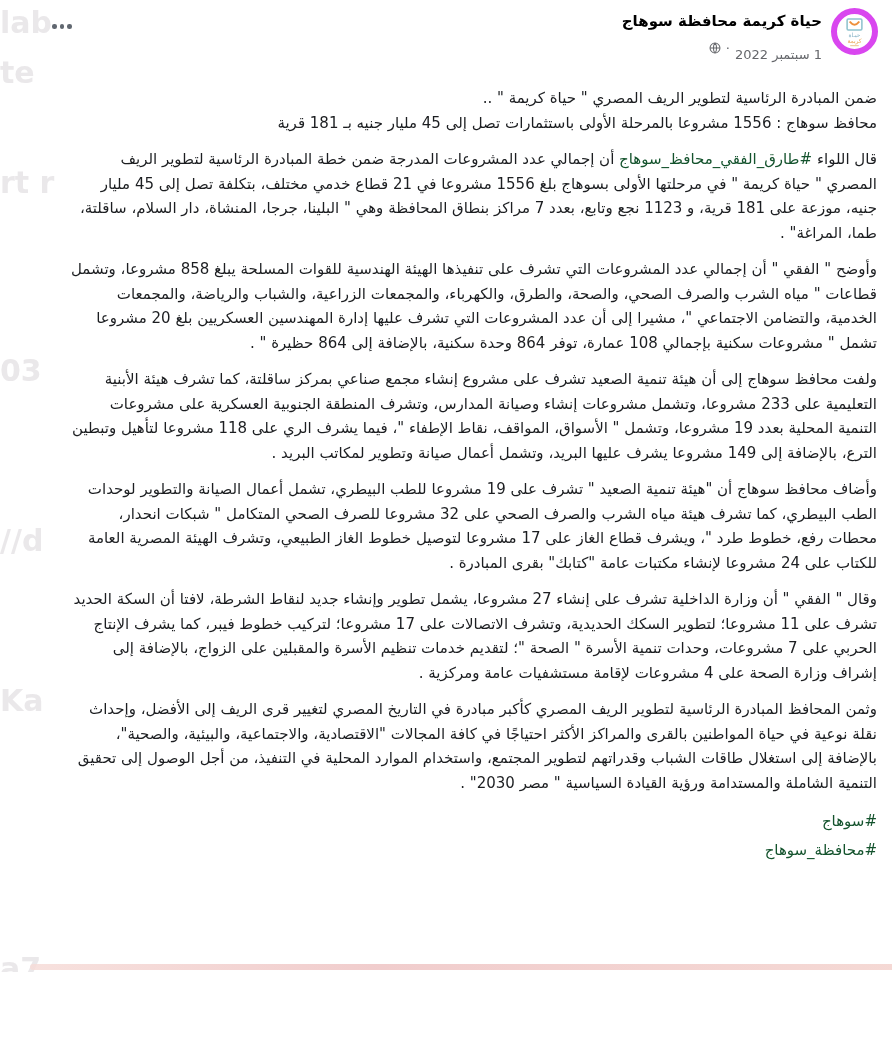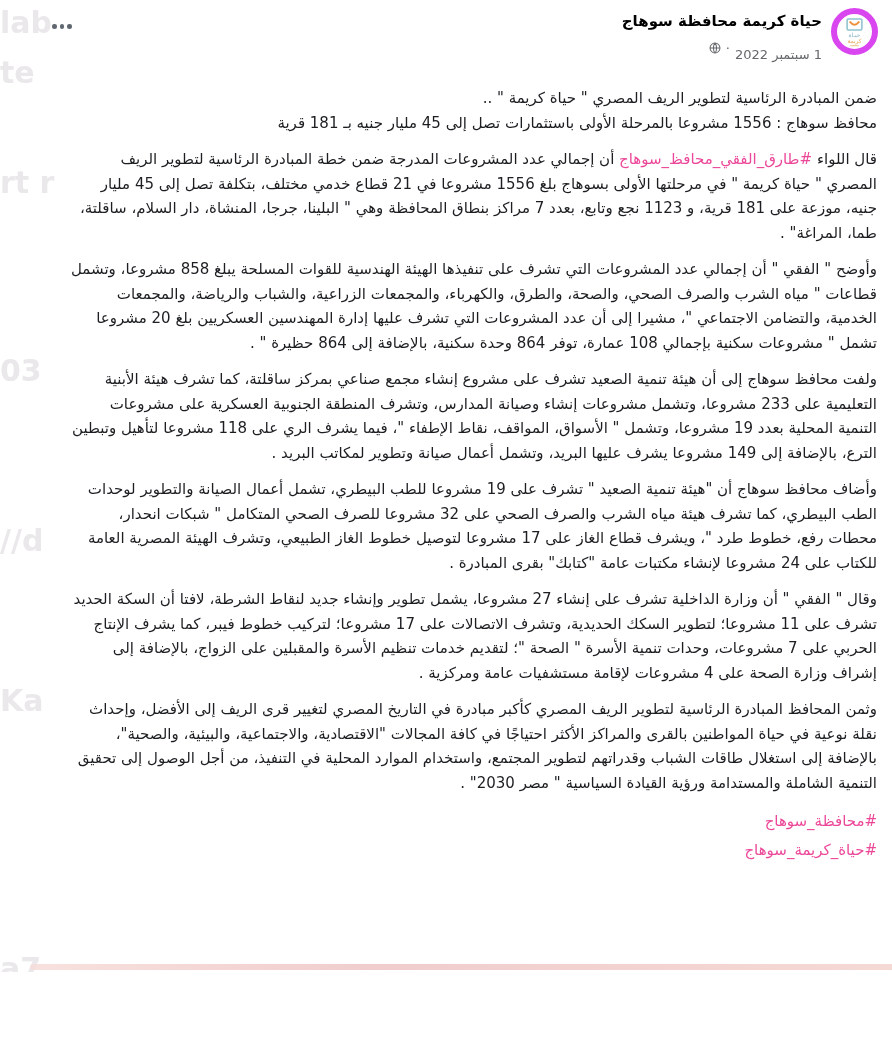--- a/index.html
+++ b/index.html
@@ -53,21 +53,21 @@
     width: 4.5px; height: 4.5px; border-radius: 50%;
     background: #606770; display: block;
   }
   
   .post-body {
     position: absolute; top: 71px; right: 15px; left: 66px;
     text-align: right; direction: rtl;
     font-size: 15px; line-height: 24.5px; color: #1c1e21; margin-top: 15px;
   }
   .post-body p { margin: 0 0 12px 0; }
-  a.hashtag { color: #ec4899; text-decoration: none; cursor: pointer; }
+  a.hashtag { color: #14532d; text-decoration: none; cursor: pointer; }
   .tags a { display: block; line-height: 28.5px; }
   
   .bottom-strip {
     position: absolute; bottom: 2px; left: 30px; right: 0; height: 6px;
     background: linear-gradient(90deg, #f6dcd8, #eec4c4 40%, #f3d2cd);
     border-radius: 4px 0 0 4px; opacity: 0.85;
   }
 </style>
 </head>
 <body>
@@ -121,19 +121,19 @@
     </p>
     <p>
       <span>قال اللواء </span><a class="hashtag">#طارق_الفقي_محافظ_سوهاج</a><span> أن إجمالي عدد المشروعات المدرجة ضمن خطة المبادرة الرئاسية لتطوير الريف المصري " حياة كريمة " في مرحلتها الأولى بسوهاج بلغ 1556 مشروعا في 21 قطاع خدمي مختلف، بتكلفة تصل إلى 45 مليار جنيه، موزعة على 181 قرية، و 1123 نجع وتابع، بعدد 7 مراكز بنطاق المحافظة وهي " البلينا، جرجا، المنشاة، دار السلام، ساقلتة، طما، المراغة" .</span>
     </p>
     <p>وأوضح " الفقي " أن إجمالي عدد المشروعات التي تشرف على تنفيذها الهيئة الهندسية للقوات المسلحة يبلغ 858 مشروعا، وتشمل قطاعات " مياه الشرب والصرف الصحي، والصحة، والطرق، والكهرباء، والمجمعات الزراعية، والشباب والرياضة، والمجمعات الخدمية، والتضامن الاجتماعي "، مشيرا إلى أن عدد المشروعات التي تشرف عليها إدارة المهندسين العسكريين بلغ 20 مشروعا تشمل " مشروعات سكنية بإجمالي 108 عمارة، توفر 864 وحدة سكنية، بالإضافة إلى 864 حظيرة " .</p>
     <p>ولفت محافظ سوهاج إلى أن هيئة تنمية الصعيد تشرف على مشروع إنشاء مجمع صناعي بمركز ساقلتة، كما تشرف هيئة الأبنية التعليمية على 233 مشروعا، وتشمل مشروعات إنشاء وصيانة المدارس، وتشرف المنطقة الجنوبية العسكرية على مشروعات التنمية المحلية بعدد 19 مشروعا، وتشمل " الأسواق، المواقف، نقاط الإطفاء "، فيما يشرف الري على 118 مشروعا لتأهيل وتبطين الترع، بالإضافة إلى 149 مشروعا يشرف عليها البريد، وتشمل أعمال صيانة وتطوير لمكاتب البريد .</p>
     <p>وأضاف محافظ سوهاج أن "هيئة تنمية الصعيد " تشرف على 19 مشروعا للطب البيطري، تشمل أعمال الصيانة والتطوير لوحدات الطب البيطري، كما تشرف هيئة مياه الشرب والصرف الصحي على 32 مشروعا للصرف الصحي المتكامل " شبكات انحدار، محطات رفع، خطوط طرد "، ويشرف قطاع الغاز على 17 مشروعا لتوصيل خطوط الغاز الطبيعي، وتشرف الهيئة المصرية العامة للكتاب على 24 مشروعا لإنشاء مكتبات عامة "كتابك" بقرى المبادرة .</p>
     <p>وقال " الفقي " أن وزارة الداخلية تشرف على إنشاء 27 مشروعا، يشمل تطوير وإنشاء جديد لنقاط الشرطة، لافتا أن السكة الحديد تشرف على 11 مشروعا؛ لتطوير السكك الحديدية، وتشرف الاتصالات على 17 مشروعا؛ لتركيب خطوط فيبر، كما يشرف الإنتاج الحربي على 7 مشروعات، وحدات تنمية الأسرة " الصحة "؛ لتقديم خدمات تنظيم الأسرة والمقبلين على الزواج، بالإضافة إلى إشراف وزارة الصحة على 4 مشروعات لإقامة مستشفيات عامة ومركزية .</p>
     <p>وثمن المحافظ المبادرة الرئاسية لتطوير الريف المصري كأكبر مبادرة في التاريخ المصري لتغيير قرى الريف إلى الأفضل، وإحداث نقلة نوعية في حياة المواطنين بالقرى والمراكز الأكثر احتياجًا في كافة المجالات "الاقتصادية، والاجتماعية، والبيئية، والصحية"، بالإضافة إلى استغلال طاقات الشباب وقدراتهم لتطوير المجتمع، واستخدام الموارد المحلية في التنفيذ، من أجل الوصول إلى تحقيق التنمية الشاملة والمستدامة ورؤية القيادة السياسية " مصر 2030" .</p>
     <div class="tags">
+      <a class="hashtag">#سوهاج</a>
       <a class="hashtag">#محافظة_سوهاج</a>
-      <a class="hashtag">#حياة_كريمة_سوهاج</a>
     </div>
   </div>
 
   <div class="bottom-strip"></div>
 </div>
 
 </body></html>

